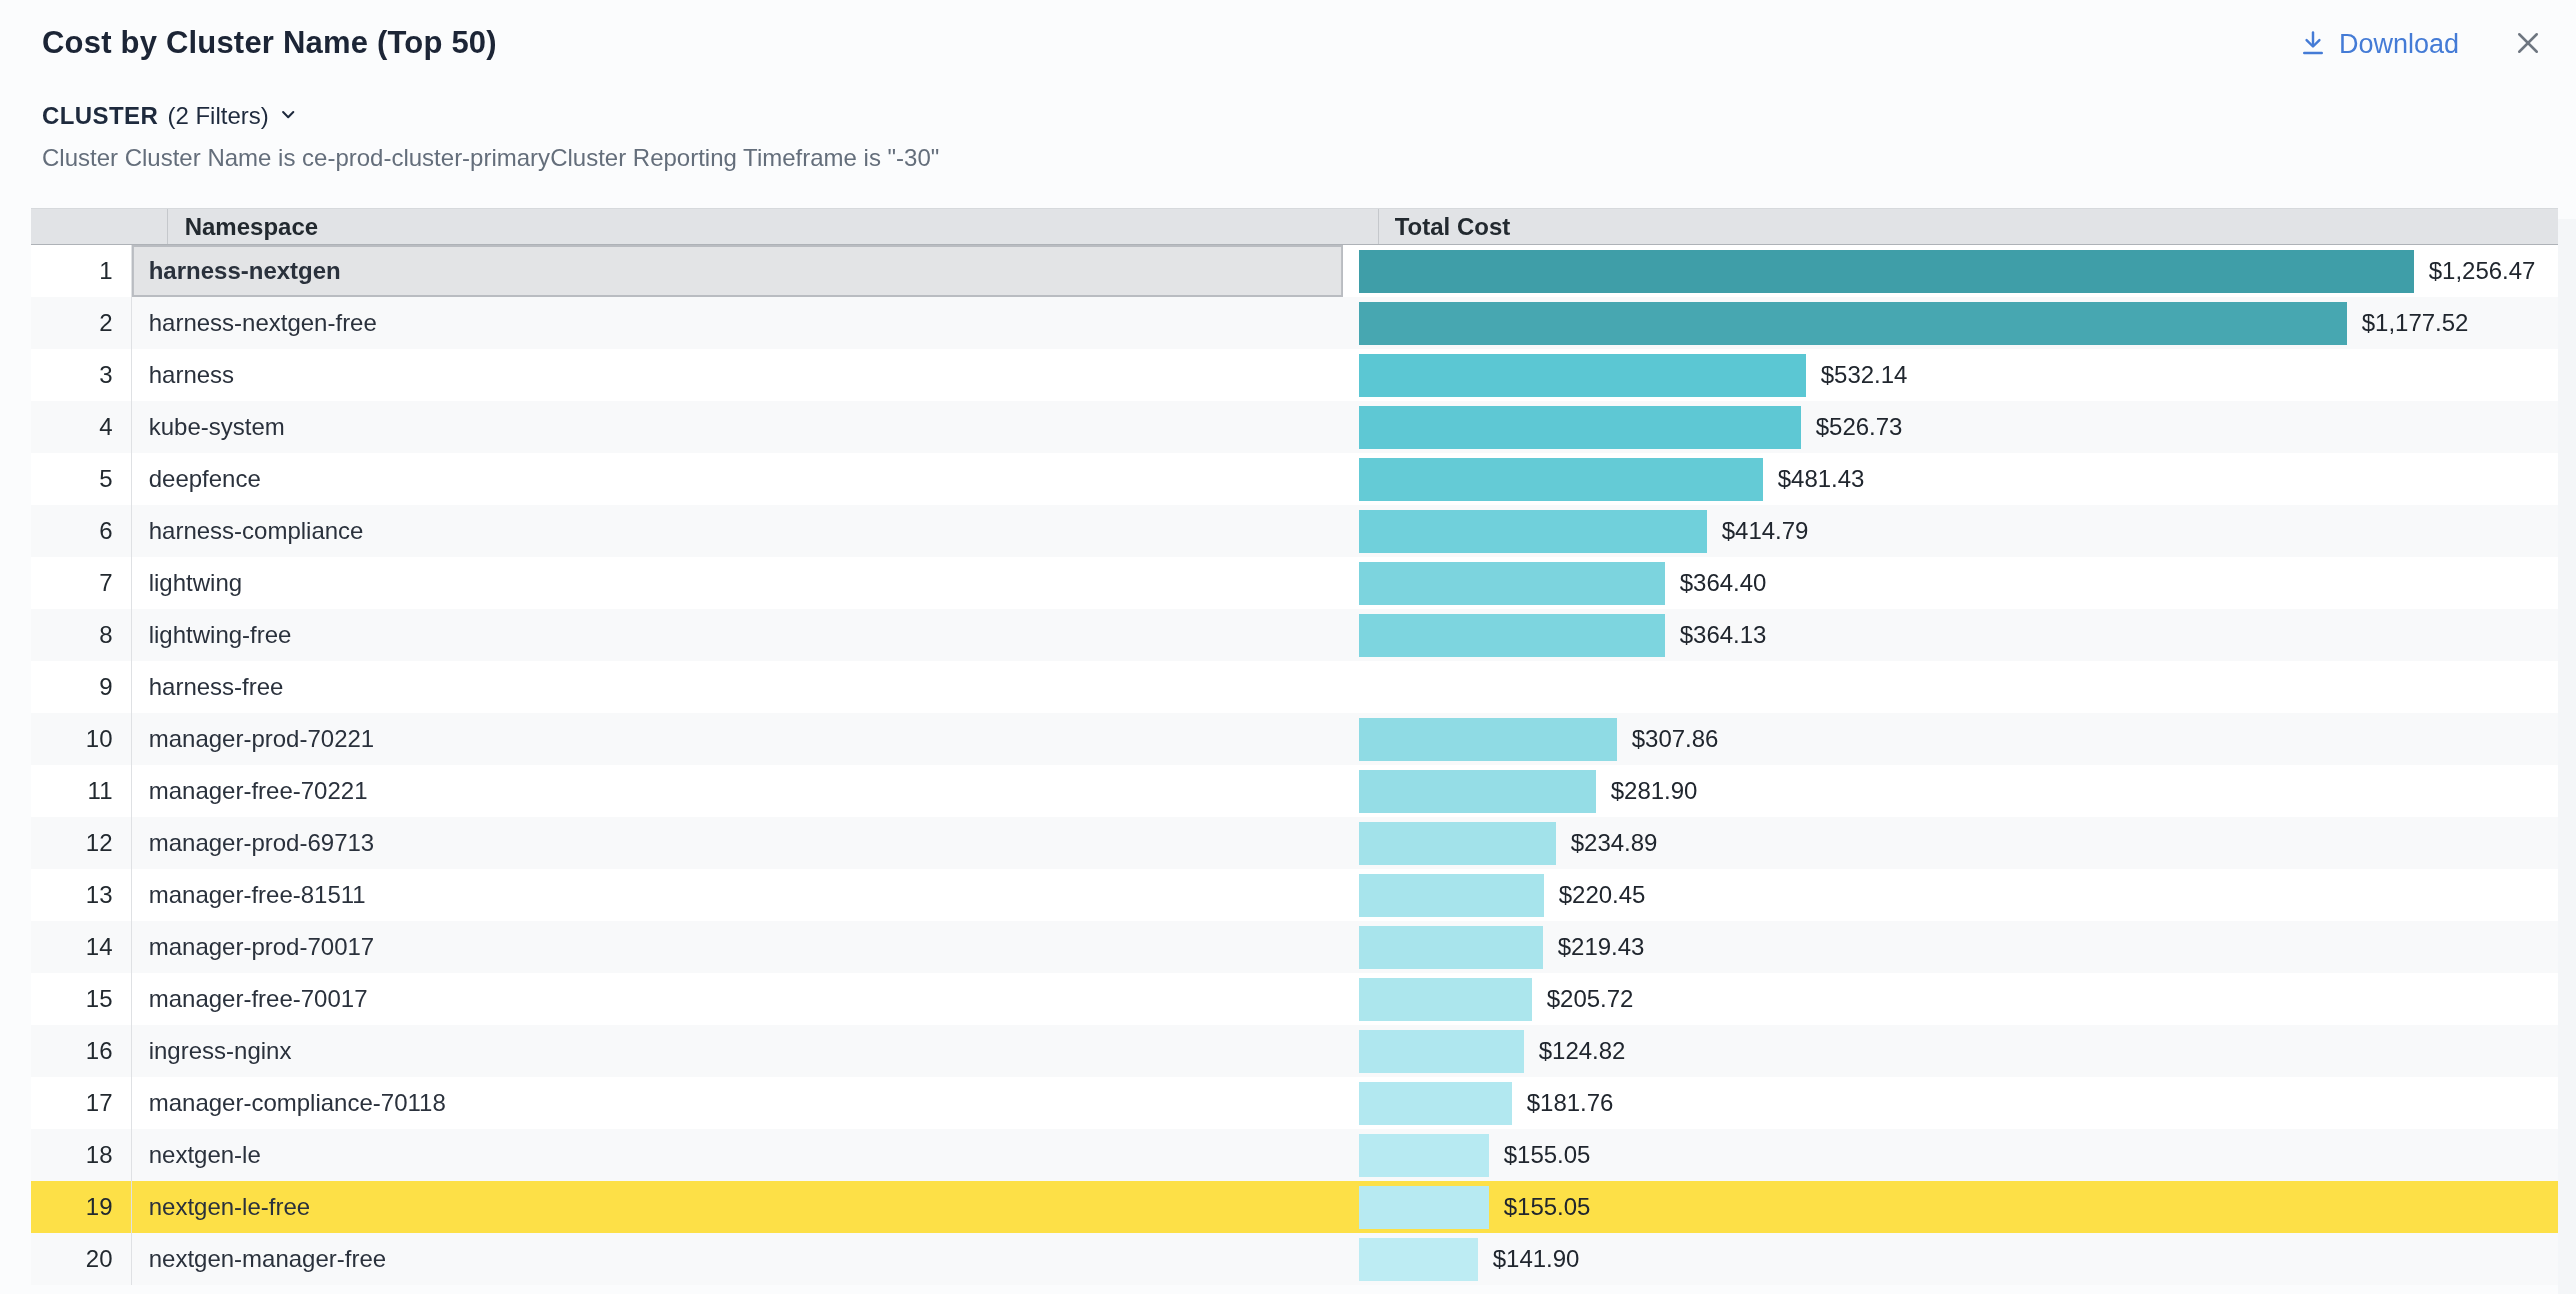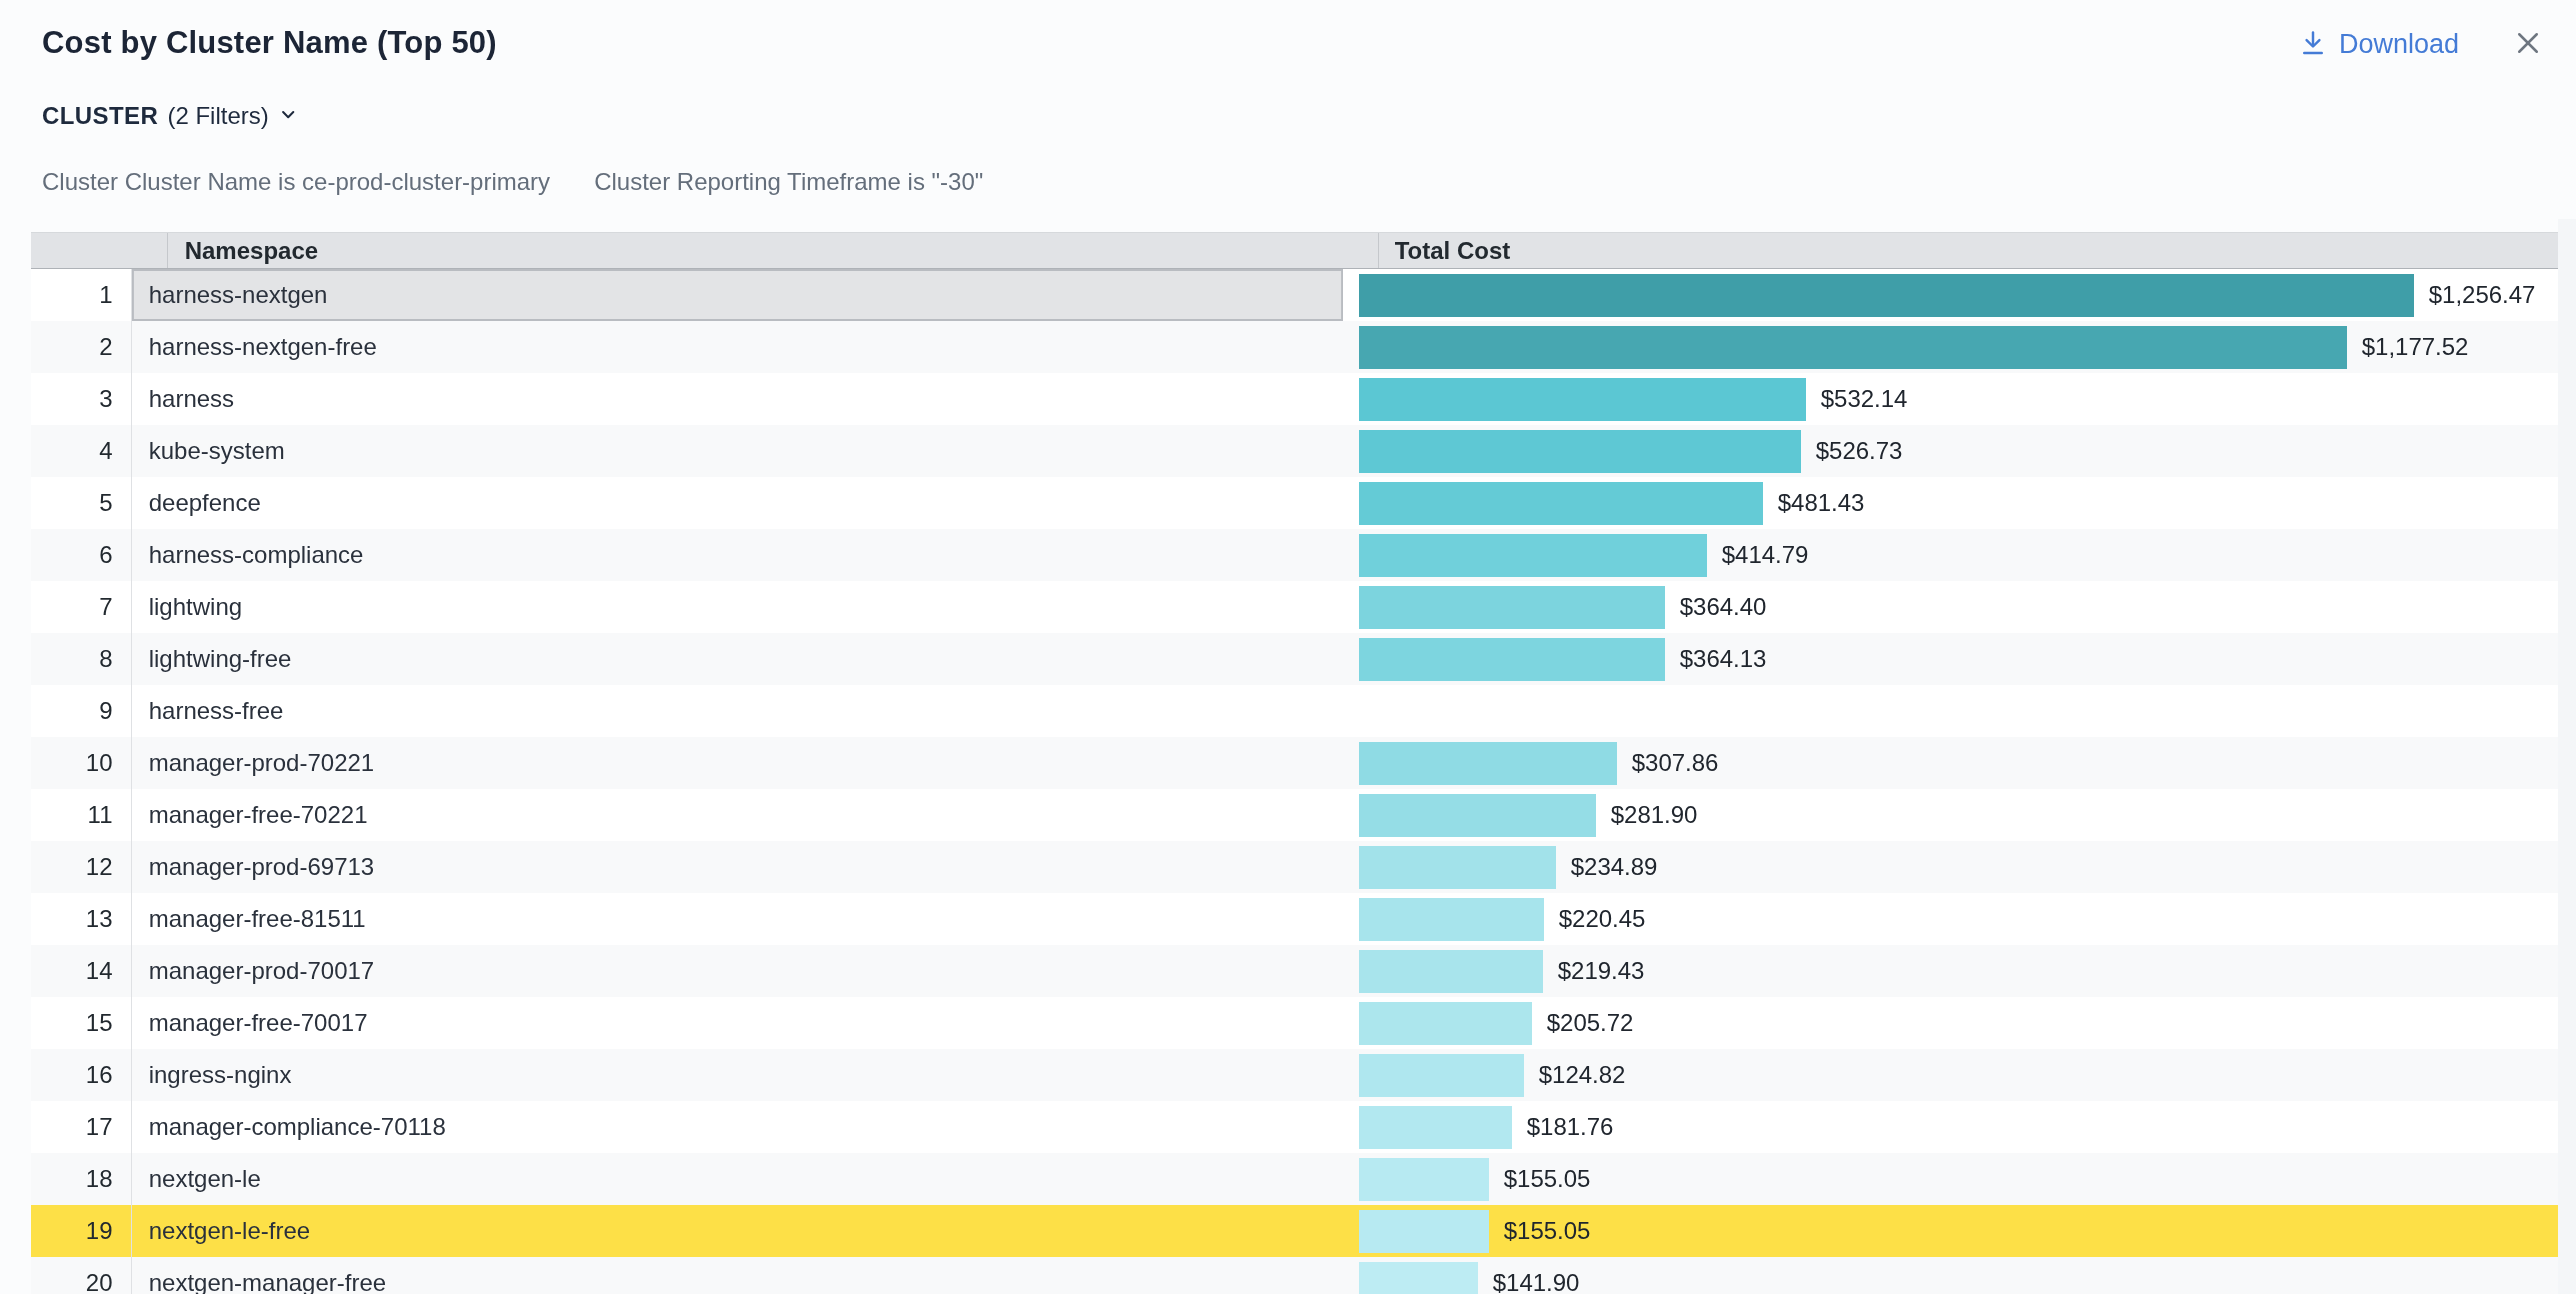--- a/index.html
+++ b/index.html
@@ -38,22 +38,22 @@
   
   .filter-bar {
     margin: 41px 0 0 42px;
     display: flex; align-items: center; gap: 9.3px;
     background: none; border: none; padding: 0; cursor: pointer;
     font-family: inherit;
   }
   .filter-group { font-size: 24px; font-weight: bold; color: #1e2a3d; letter-spacing: 0.4px; }
   .filter-count { font-size: 24px; font-weight: normal; color: #1e2a3d; }
   .filter-summary {
-    margin: 38px 0 0 42px;
-    display: flex; gap: 44px;
+    margin: 14px 0 0 42px;
+    display: flex; 
     font-size: 24px; line-height: 28px; color: #646e7b;
   }
 
   
   .cost-table {
     position: relative;
     margin: 36px 0 0 31px;
     width: 2527px;
     background: #ffffff;
   }
@@ -77,20 +77,21 @@
   .tr.hover  { background: #fde047; }
   .td { display: flex; align-items: center; font-size: 24px; color: #2a313c; }
   .td.col-num {
     justify-content: flex-end; padding-right: 18.5px;
     border-right: 1.9px solid #dfe1e4; color: #22292f;
   }
   .td.col-ns { padding-left: 16.7px; }
   .td.col-ns.sel {
     background: #e3e4e6;
     box-shadow: inset 0 0 0 1.9px #b9bcc1;
+    font-weight: bold;
   }
   .tr.selected .td.col-num, .tr.selected .td.col-cost { background: #ffffff; }
   .td.col-cost { padding-left: 15.7px; }
   .bar { height: 43px; flex: none; }
   .val { margin-left: 15px; color: #20262e; white-space: nowrap; }
 
   
   .scroll-gutter {
     position: absolute; top: 219px; right: 0; bottom: 0; width: 18.5px;
     background: #f4f6f8;

